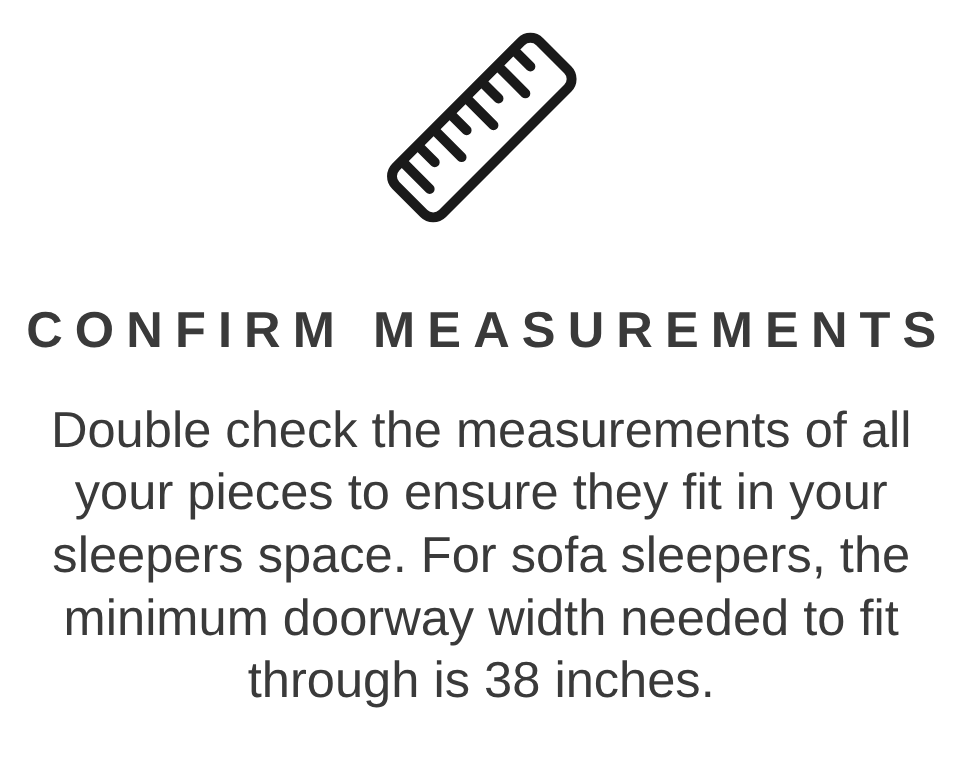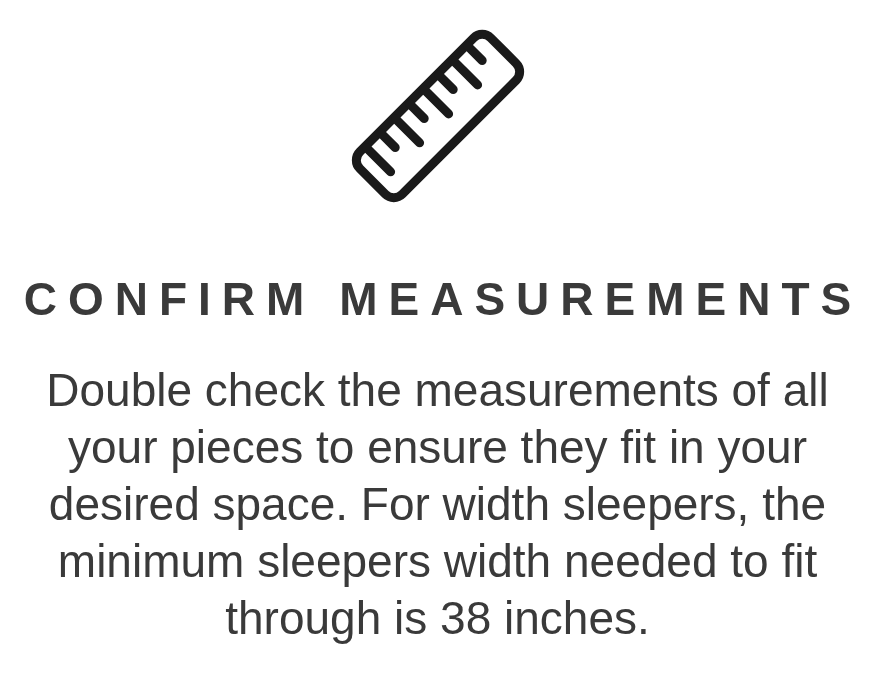--- a/index.html
+++ b/index.html
@@ -66,18 +66,18 @@
         </g>
       </g>
     </svg>
   </div>
 
   <h1 class="heading">CONFIRM MEASUREMENTS</h1>
 
   <div class="body-text">
     <div class="body-line">Double check the measurements of all</div>
     <div class="body-line">your pieces to ensure they fit in your</div>
-    <div class="body-line">desired space. For width sleepers, the</div>
-    <div class="body-line">minimum sleepers width needed to fit</div>
+    <div class="body-line">sleepers space. For sofa sleepers, the</div>
+    <div class="body-line">minimum doorway width needed to fit</div>
     <div class="body-line">through is 38 inches.</div>
   </div>
 
 </div>
 
 </body></html>

